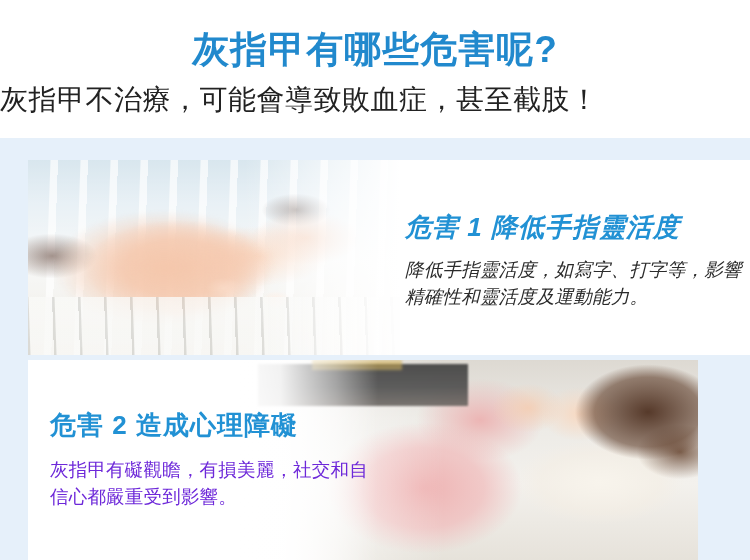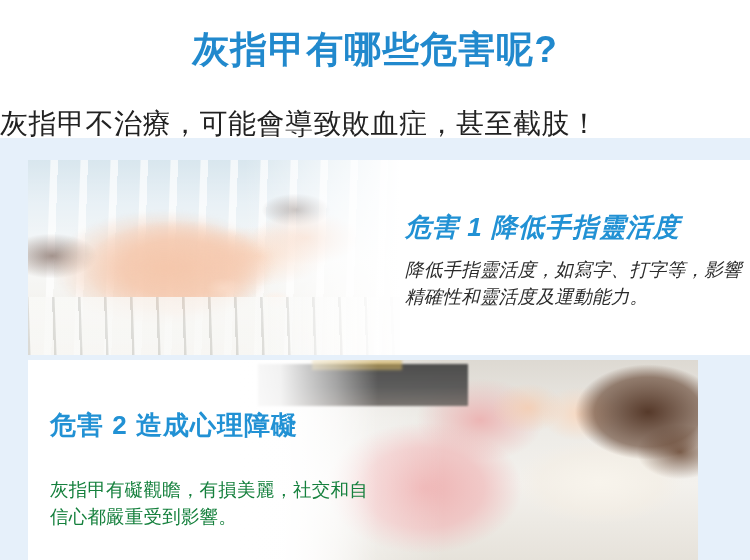--- a/index.html
+++ b/index.html
@@ -47,21 +47,20 @@
     position: absolute;
     left: 0;
     top: 80px;
     width: 594px;
     font-size: 28px;
     font-weight: normal;
     color: #222222;
     letter-spacing: 0.5px;
     line-height: 40px;
     white-space: nowrap;
-    margin-top: 24px;
   }
 
   
   .body-area {
     position: absolute;
     left: 0;
     top: 138px;
     width: 750px;
     height: 422px;
     background: #e6f0fa;
@@ -246,23 +245,22 @@
     font-size: 26px;
     letter-spacing: 1px;
   }
   .h2-body {
     position: absolute;
     left: 0;
     top: 96px;
     width: 320px;
     font-size: 18.5px;
     line-height: 27px;
-    color: #15803d;
+    color: #6d28d9;
     letter-spacing: 0.2px;
-    margin-top: 20px;
   }
 </style>
 </head>
 <body>
 
 <div class="page">
 
   <div class="header">
     <div class="main-title">灰指甲有哪些危害呢?</div>
     <div class="sub-title">灰指甲不治療，可能會導致敗血症，甚至截肢！</div>

